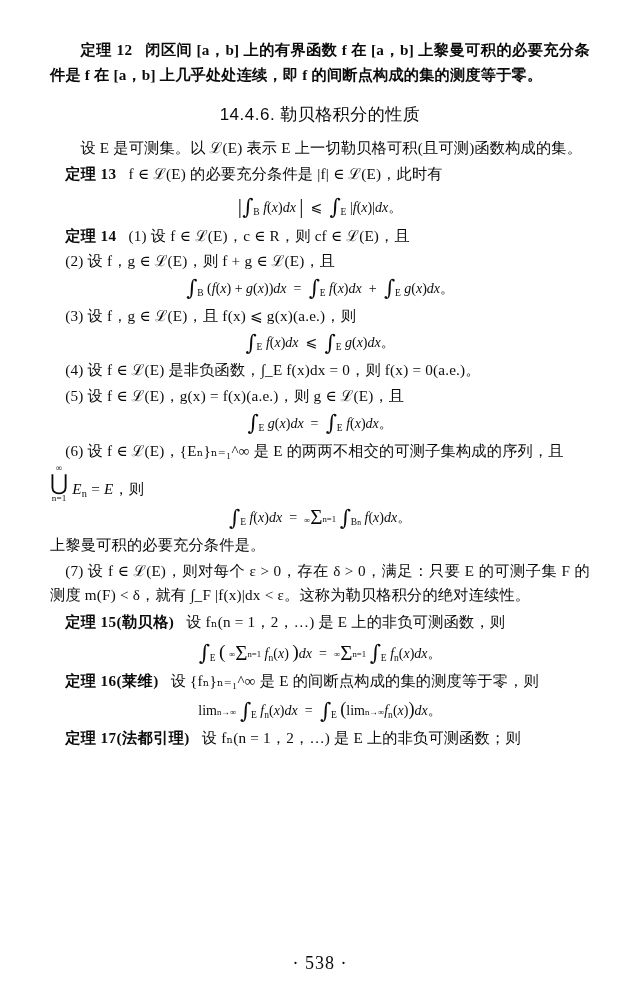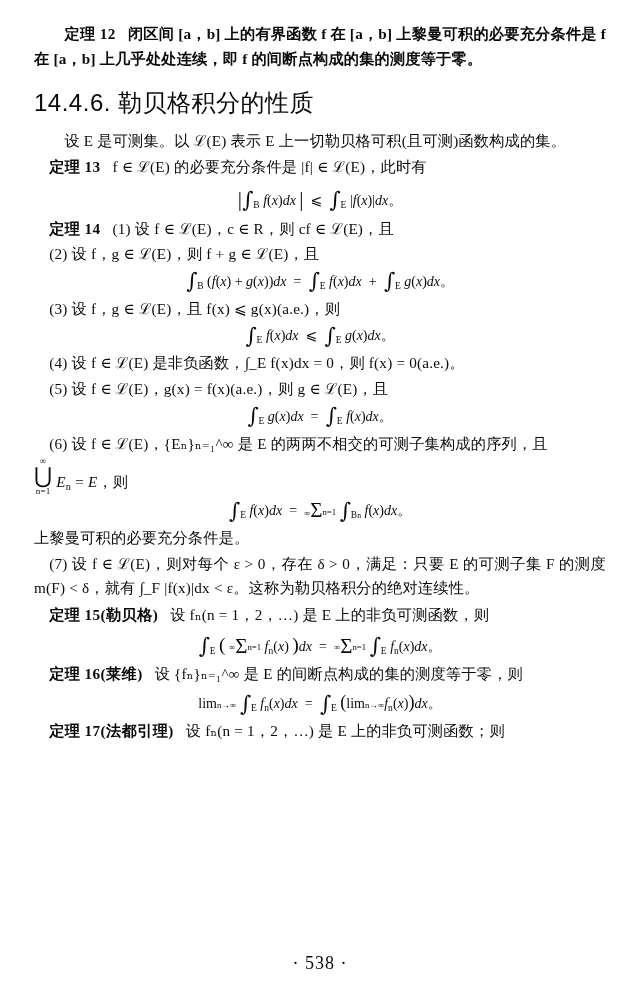--- a/index.html
+++ b/index.html
@@ -12,21 +12,21 @@
     height: 988px;
     font-family: "Liberation Serif", "DejaVu Serif", serif;
     color: #0b0b0b;
     position: relative;
     overflow: hidden;
   }
   .page {
     position: relative;
     width: 640px;
     height: 988px;
-    padding: 0;
+    padding: 16px;
     box-sizing: border-box;
   }
   .content {
     padding: 22px 34px 0 34px;
     box-sizing: border-box;
   }
 
   
   .p {
     font-size: 15.2px;
@@ -36,25 +36,26 @@
     letter-spacing: 0.2px;
   }
   .indent2 { text-indent: 2em; }
   .indent1 { text-indent: 1em; }
   .bold { font-weight: bold; }
   .thm {
     font-weight: bold;
     letter-spacing: 0.4px;
   }
   .heading {
-    font-size: 24px;
+    font-size: 17px;
     font-weight: normal;
     margin: 16px 0 10px 0;
     letter-spacing: 0.5px;
     font-family: "Liberation Sans", "DejaVu Sans", sans-serif;
+    text-align: center;
   }
   .math-block {
     text-align: center;
     margin: 6px 0 6px 0;
     font-size: 14px;
     font-family: "Liberation Serif", "DejaVu Serif", serif;
   }
   .it { font-style: italic; }
   .sub { font-size: 0.68em; vertical-align: -0.32em; }
   .big-int {

